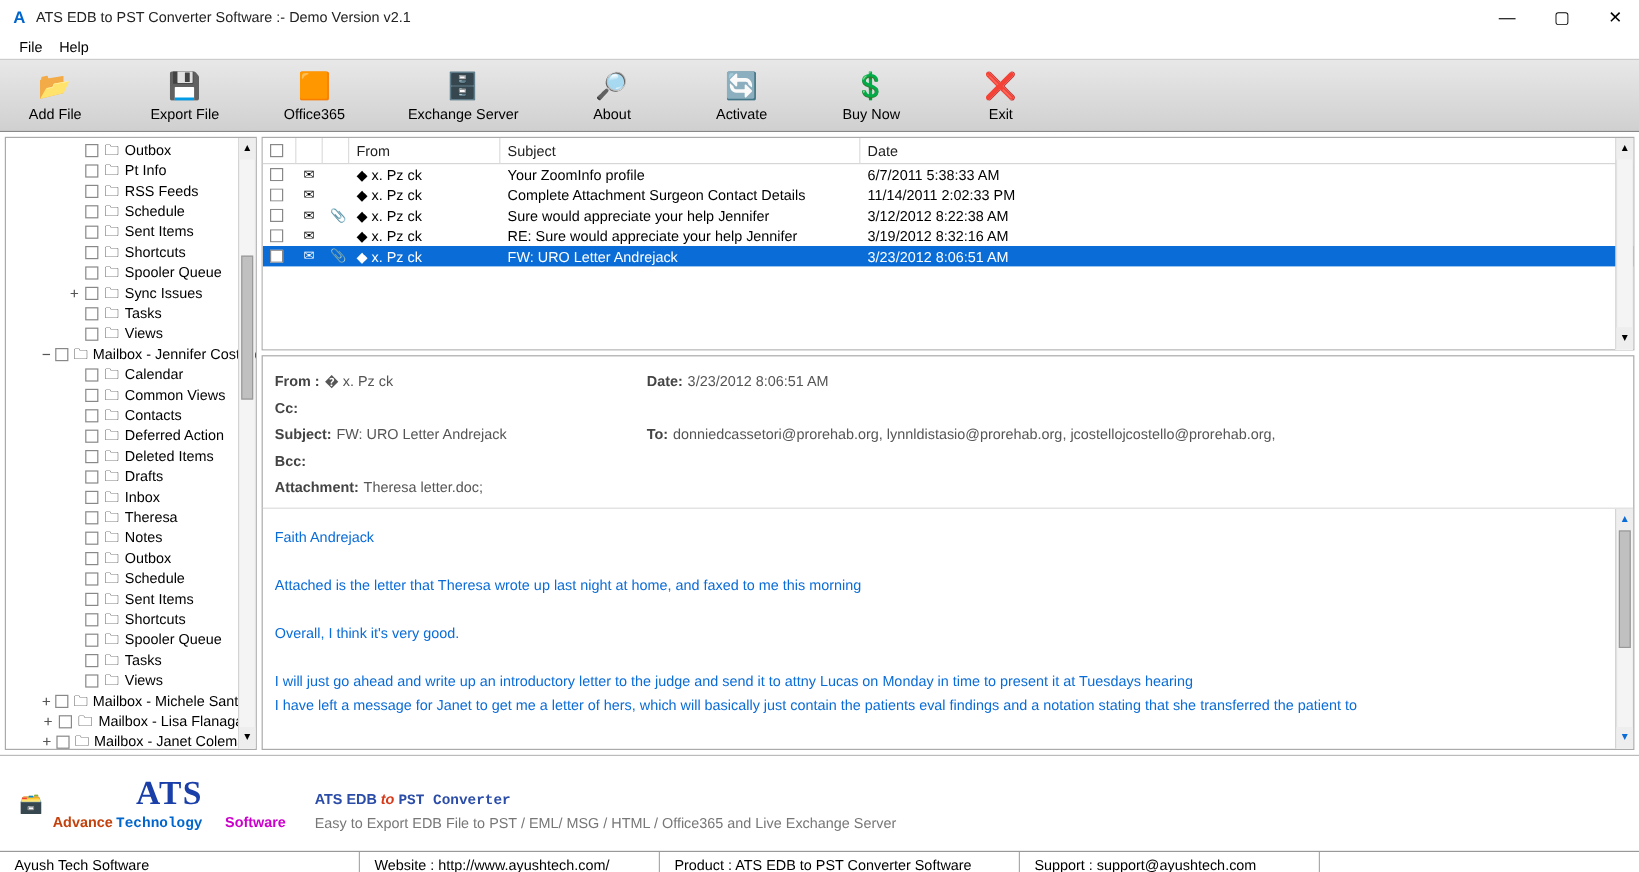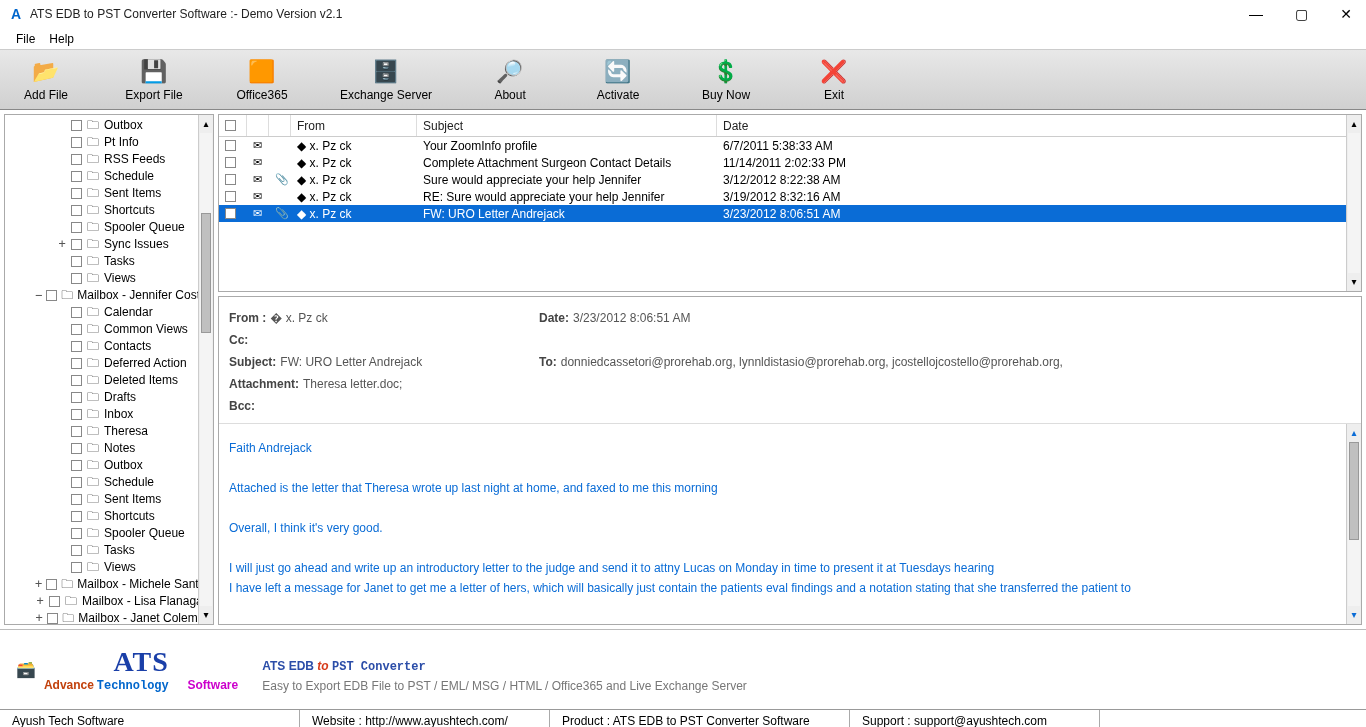--- a/index.html
+++ b/index.html
@@ -424,26 +424,26 @@
         </div>
         <div class="mrow">
             <strong>Cc:</strong>
             <span></span>
           </div>
         <div class="mrow">
           <div class="mleft"><strong>Subject:</strong><span>FW: URO Letter Andrejack</span></div>
           <div class="mright"><strong>To:</strong><span>donniedcassetori@prorehab.org, lynnldistasio@prorehab.org, jcostellojcostello@prorehab.org,</span></div>
         </div>
         <div class="mrow">
+            <strong>Bcc:</strong>
+            <span></span>
+          </div>
+        <div class="mrow">
             <strong>Attachment:</strong>
             <span>Theresa letter.doc;</span>
-          </div>
-        <div class="mrow">
-            <strong>Bcc:</strong>
-            <span></span>
           </div>
       </div>
       <div class="body">
         <div>Faith Andrejack</div><br>
         <div>Attached is the letter that Theresa wrote up last night at home, and faxed to me this morning</div>
         <br>
         <div>Overall, I think it's very good.</div><br>
         <div>I will just go ahead and write up an introductory letter to the judge and send it to attny Lucas on Monday in time to present it at Tuesdays hearing</div>
         <div>I have left a message for Janet to get me a letter of hers, which will basically just contain the patients eval findings and a notation stating that she transferred the patient to</div>
         <div class="vscroll" style="position:absolute;">

